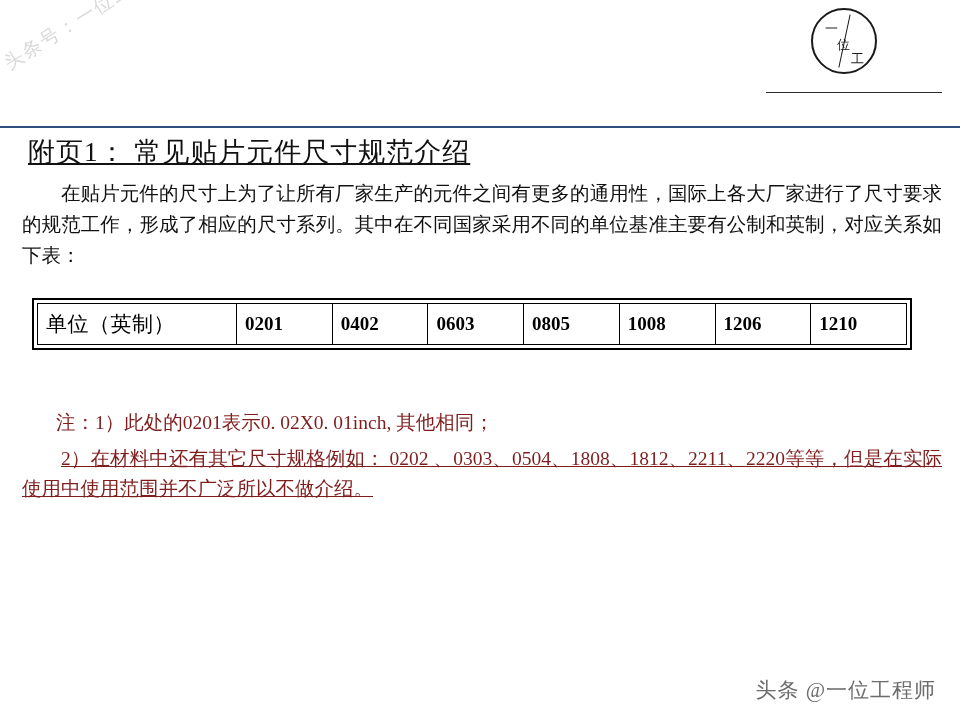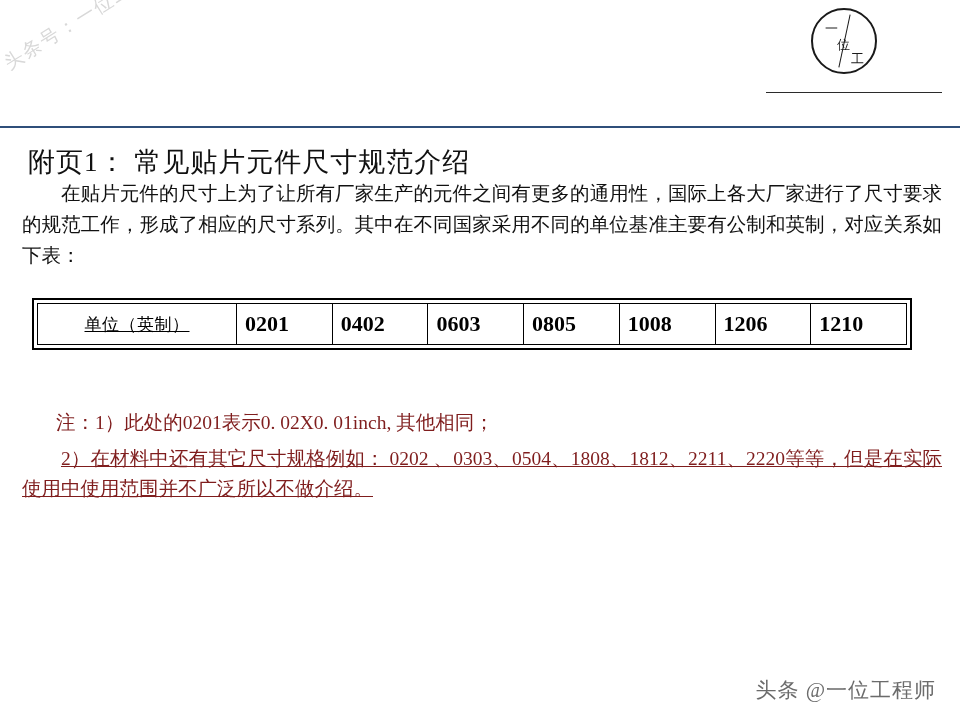--- a/index.html
+++ b/index.html
@@ -93,25 +93,26 @@
     top: 126px;
     width: 960px;
     height: 2px;
     background: #2f4f7a;
   }
 
   
   .page-title {
     position: absolute;
     left: 28px;
-    top: 144px;
+    top: 134px;
     font-family: "Liberation Serif", serif;
     font-size: 27px;
     color: #111111;
     letter-spacing: 1px;
+    text-decoration: underline;
   }
 
   
   .intro {
     position: absolute;
     left: 22px;
     top: 178px;
     width: 920px;
     font-size: 19.5px;
     line-height: 31px;
@@ -132,33 +133,32 @@
     background: #ffffff;
   }
   table.size-table {
     width: 100%;
     border-collapse: collapse;
     table-layout: fixed;
   }
   table.size-table td {
     border: 1px solid #000000;
     height: 40px;
-    font-size: 22px;
+    font-size: 19px;
     font-weight: bold;
     padding: 0 8px;
     color: #000000;
     white-space: nowrap;
   }
   table.size-table td.rowhead {
     width: 182px;
-    text-align: center;
+    text-align: left;
     font-weight: normal;
-    font-size: 17px;
+    font-size: 21px;
     letter-spacing: 0.5px;
-    text-decoration: underline;
   }
 
   
   .notes {
     position: absolute;
     left: 22px;
     top: 408px;
     width: 920px;
     color: #7f1d1d;
   }

